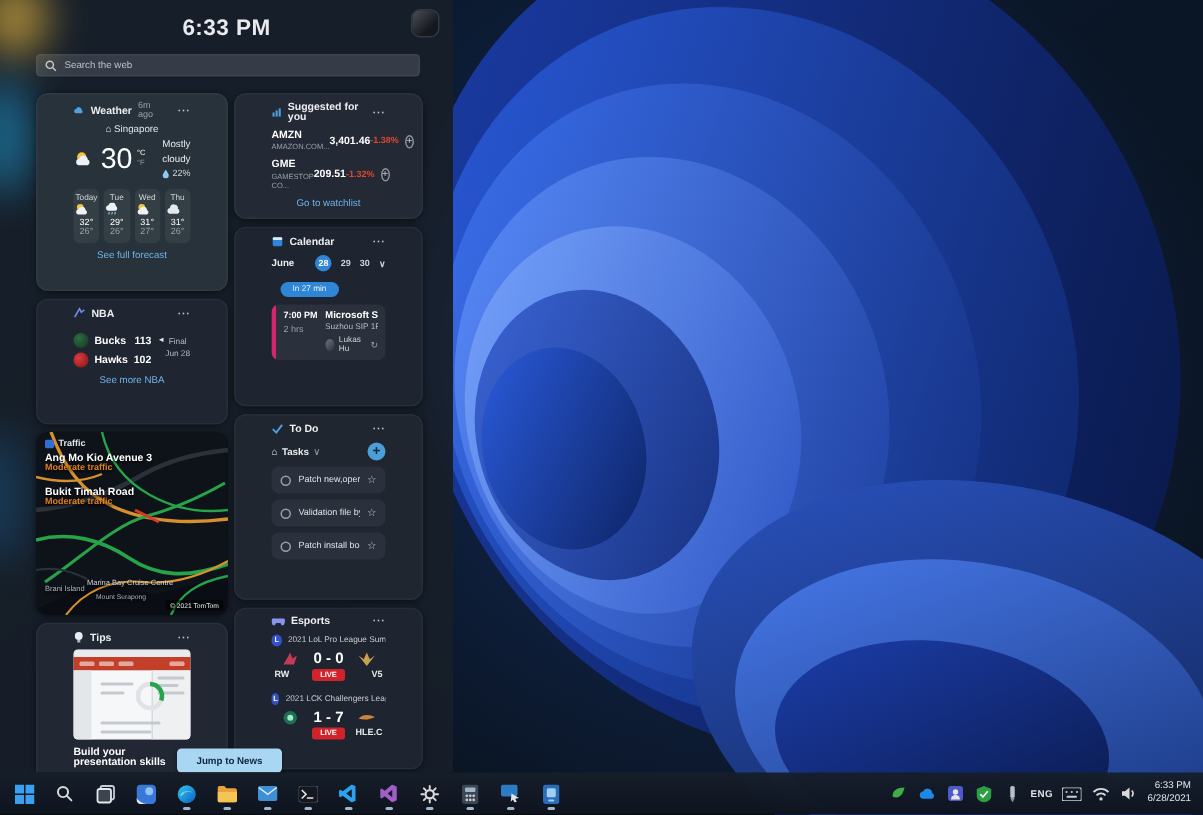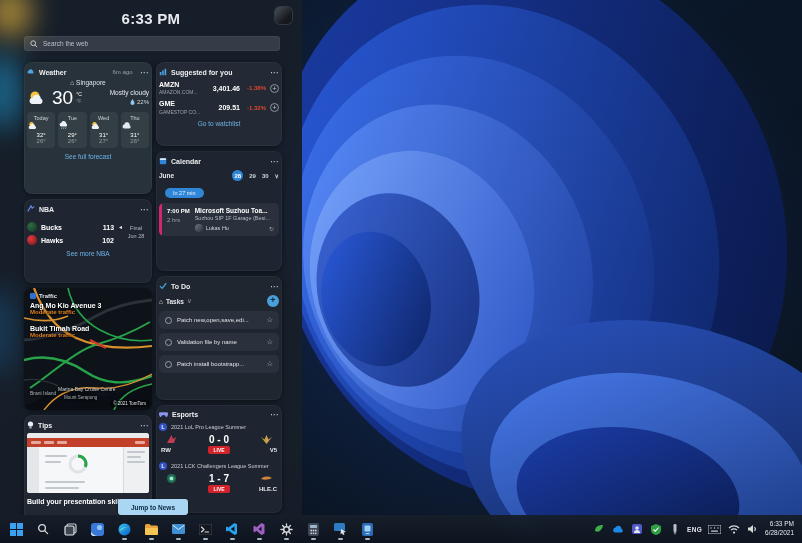--- a/index.html
+++ b/index.html
@@ -36,21 +36,21 @@
     background:linear-gradient(135deg,#4a4f58,#15181d 70%); box-shadow:0 0 0 1px rgba(255,255,255,.12);}
   .searchbar{ margin:9px 22px 0 24px; height:15px; border-radius:3px;
     background:rgba(64,71,82,.75); display:flex; align-items:center; gap:5px; padding:0 6px;
     box-shadow:inset 0 0 0 1px rgba(255,255,255,.05);}
   .searchbar span{ font-size:6.5px; color:#bac0c7; }
 
   .cols{ display:flex; gap:4px; margin:11px 0 0 24px; }
   .colL{ width:128px; display:flex; flex-direction:column; gap:5px; }
   .colR{ width:126px; display:flex; flex-direction:column; gap:5px; }
 
-  .card{ background:#232a35; border-radius:8px; padding:6px 3px; position:relative;
+  .card{ background:#232a35; border-radius:8px; padding:6px 25px; position:relative;
     box-shadow:0 1px 4px rgba(0,0,0,.45), inset 0 0 0 1px rgba(255,255,255,.04); }
   .ch{ display:flex; align-items:center; gap:4px; font-size:7px; font-weight:700; color:#eceef0; }
   .ch .sub{ margin-left:auto; font-weight:400; color:#9aa0a6; font-size:6px; }
   .dots{ color:#c4c9cf; font-size:7px; letter-spacing:.5px; font-weight:700; margin-left:auto; }
   .ch .dots.after{ margin-left:4px; }
   .link{ display:block; text-align:center; color:#6fb2e8; font-size:6.5px; margin-top:5px; }
 
   
   .w-card{ background:#27323a; height:132px; }
   .w-loc{ text-align:center; font-size:6.5px; color:#dfe3e7; margin-top:3px; }

